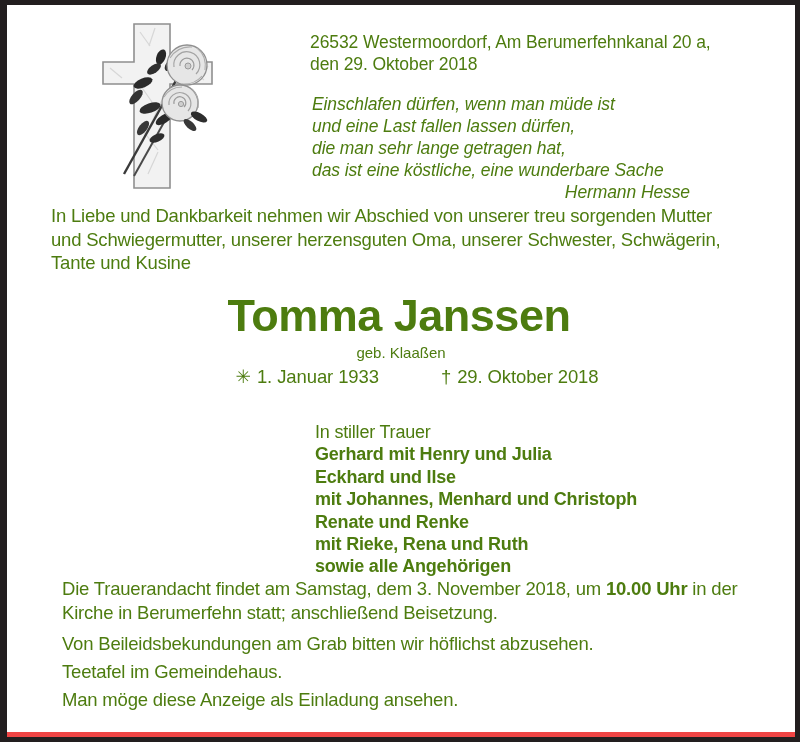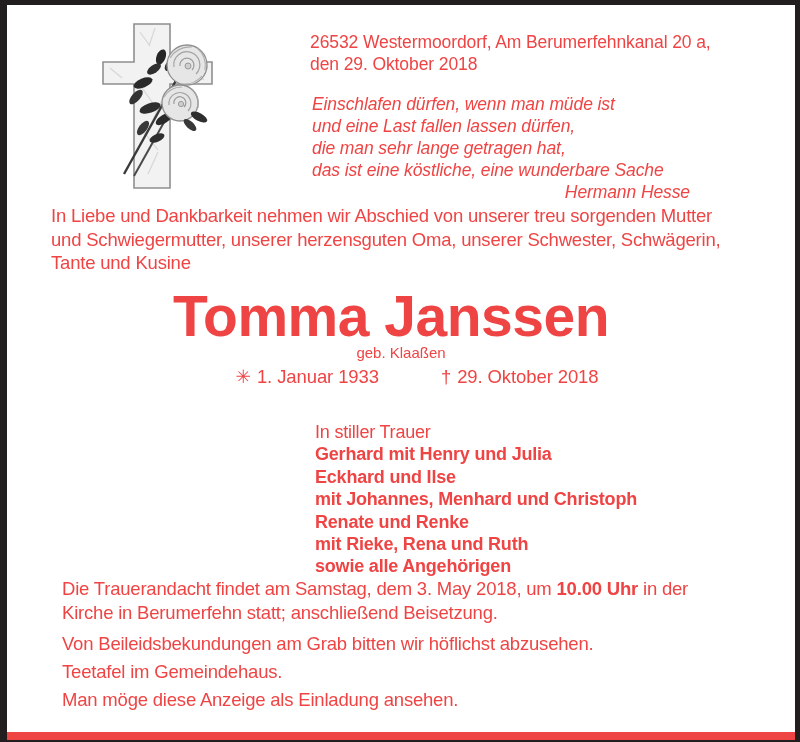--- a/index.html
+++ b/index.html
@@ -8,22 +8,22 @@
     font-family:"Liberation Sans","DejaVu Sans",sans-serif;
     background:#fff;
   }
   .frame{
     position:relative;width:800px;height:742px;
     background:#221e1f;overflow:hidden;
   }
   .paper{
     position:absolute;left:7px;top:5px;width:788px;height:727px;
     background:#ffffff;
-    border-bottom:8px solid #ef4444;
-    color:#ef4444;
+    border-bottom:5px solid #ef4444;
+    color:#4d7c0f;
   }
   .abs{position:absolute;}
   
   .dateline{
     left:303px;top:26px;
     font-size:17.5px;line-height:22px;letter-spacing:-0.1px;
   }
   
   .quote{
     left:305px;top:88px;width:380px;
@@ -32,22 +32,22 @@
   .quote .attribution{text-align:right;padding-right:2px;}
   
   .cross-art{left:93px;top:17px;width:132px;height:176px;}
   
   .intro{
     left:44px;top:199px;width:700px;
     font-size:18.5px;line-height:23.5px;letter-spacing:-0.2px;
   }
   
   .name{
-    left:0;top:287px;width:768px;text-align:center;
-    font-size:57px;font-weight:bold;letter-spacing:-0.5px;line-height:48px;
+    left:8px;top:287px;width:768px;text-align:center;
+    font-size:45px;font-weight:bold;letter-spacing:-0.5px;line-height:48px;
   }
   .maiden{
     left:0;top:337px;width:788px;text-align:center;
     font-size:15px;line-height:21px;
   }
   .dates{
     left:0;top:360px;width:788px;
     display:flex;justify-content:center;gap:62px;
     font-size:18.5px;line-height:24px;letter-spacing:-0.1px;padding-left:16px;
   }
@@ -150,21 +150,21 @@
       <div>In stiller Trauer</div>
       <div class="m-line">Gerhard mit Henry und Julia</div>
       <div class="m-line">Eckhard und Ilse</div>
       <div class="m-line">mit Johannes, Menhard und Christoph</div>
       <div class="m-line">Renate und Renke</div>
       <div class="m-line">mit Rieke, Rena und Ruth</div>
       <div class="m-line">sowie alle Angehörigen</div>
     </div>
 
     <div class="abs service">
-      <span>Die Trauerandacht findet am Samstag, dem 3. May 2018, um </span><span class="bold">10.00 Uhr</span><span> in der</span><br>
+      <span>Die Trauerandacht findet am Samstag, dem 3. November 2018, um </span><span class="bold">10.00 Uhr</span><span> in der</span><br>
       <span>Kirche in Berumerfehn statt; anschließend Beisetzung.</span>
     </div>
 
     <div class="abs condolences">Von Beileidsbekundungen am Grab bitten wir höflichst abzusehen.</div>
     <div class="abs tea">Teetafel im Gemeindehaus.</div>
     <div class="abs invitation">Man möge diese Anzeige als Einladung ansehen.</div>
 
   </div>
 </div>
 

